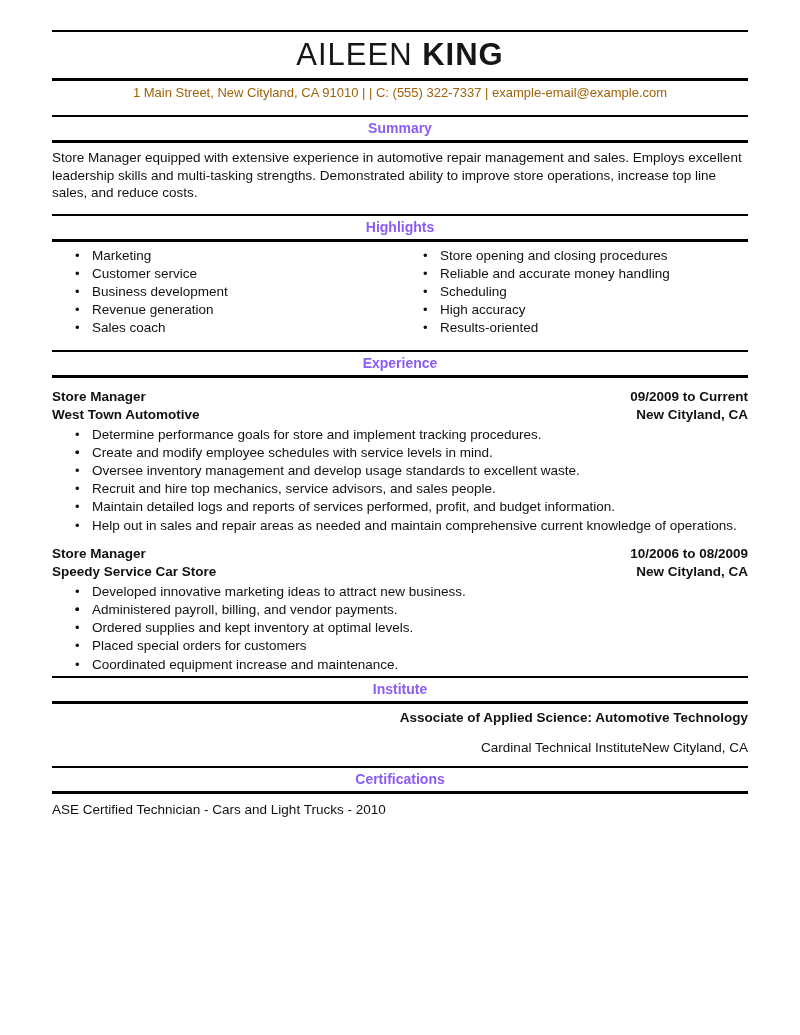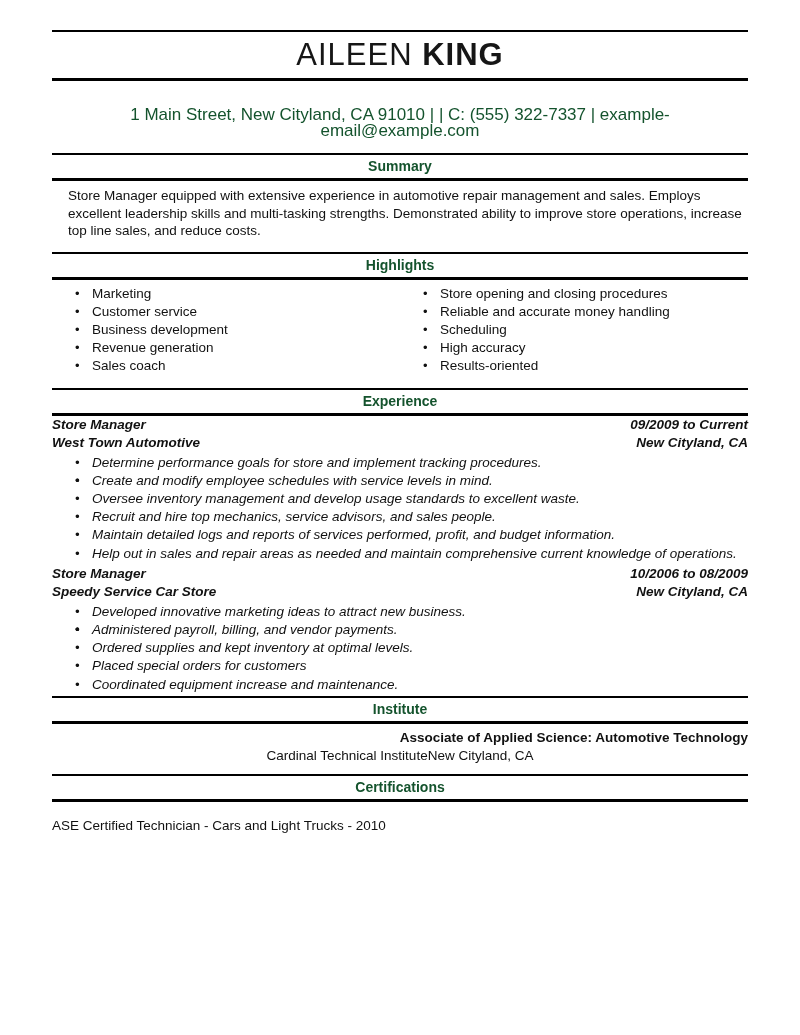--- a/index.html
+++ b/index.html
@@ -24,41 +24,41 @@
     font-size: 31px;
     line-height: 40px;
     margin: 3px 0;
     font-weight: normal;
     letter-spacing: 1px;
     color: #161616;
   }
   .name .last { font-weight: bold; }
   .contact {
     text-align: center;
-    font-size: 17px;
+    font-size: 13px;
     line-height: 16px;
-    margin: 26px 0 14px 0;
-    color: #14532d;
+    margin: 4px 0 14px 0;
+    color: #a16207;
   }
 
   
   .sec-title {
     text-align: center;
     font-size: 14px;
     font-weight: bold;
     line-height: 15px;
     padding: 4px 0 4px 0;
-    color: #14532d;
+    color: #8b5cf6;
   }
 
   
   .summary-text {
     font-size: 13.5px;
     line-height: 17.5px;
-    margin: 6px 0 12px 16px;
+    margin: 6px 0 12px 0;
   }
 
   
   ul.bullets {
     list-style: none;
     margin: 4px 0 10px 0;
   }
   ul.bullets li {
     position: relative;
     padding-left: 40px;
@@ -71,38 +71,38 @@
     font-size: 13px;
   }
 
   
   .hl-cols { display: flex; }
   .hl-col { flex: 1 1 50%; }
   .hl-col ul.bullets { margin: 5px 0 12px 0; }
   .hl-col ul.bullets li { line-height: 18.2px; }
 
   
-  .job { margin-top: 0; font-style: italic; }
+  .job { margin-top: 10px; }
   .job-head { display: flex; justify-content: space-between; }
   .job-head .jh-left  { text-align: left; }
   .job-head .jh-right { text-align: right; }
   .job-head div div {
     font-size: 13.5px;
     font-weight: bold;
     line-height: 18.5px;
   }
   .job ul.bullets { margin: 1px 0 2px 0; }
 
   
   .edu-block { margin: 5px 0 9px 0; }
   .edu-degree { font-size: 13.5px; font-weight: bold; line-height: 18px; text-align: right; }
-  .edu-row { display: flex; justify-content: center; font-size: 13.5px; line-height: 18px; }
-
-  
-  .cert-text { font-size: 13.5px; line-height: 17px; margin: 15px 0 0 0; }
+  .edu-row { display: flex; justify-content: flex-end; font-size: 13.5px; line-height: 18px; margin-top: 12px; }
+
+  
+  .cert-text { font-size: 13.5px; line-height: 17px; margin: 7px 0 0 0; }
 
   .mb8 { margin-bottom: 8px; }
 </style>
 </head>
 <body>
 
 <div class="page">
 
   <div class="rule-thin"></div>
   <h1 class="name"><span>AILEEN</span> <span class="last">KING</span></h1>

